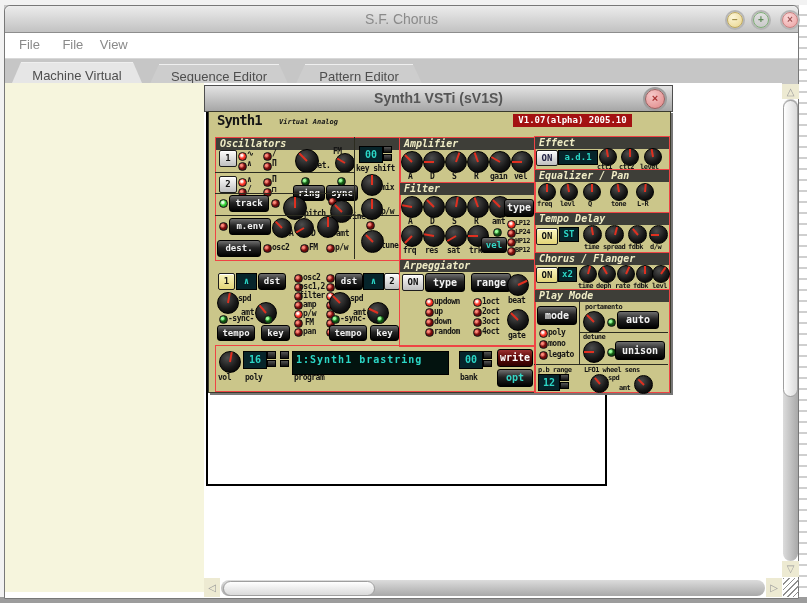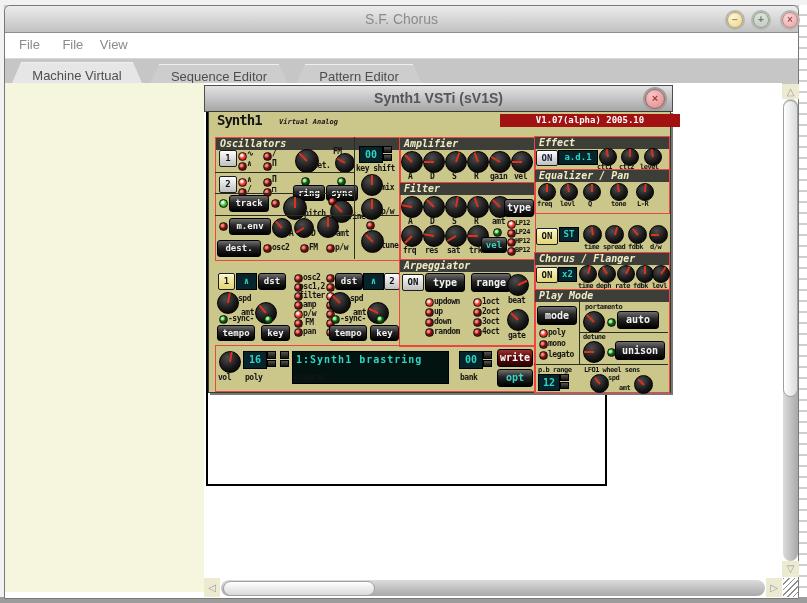--- a/index.html
+++ b/index.html
@@ -134,21 +134,21 @@
   <div class="abs" id="synthwin">
     <div class="abs" id="ptitle">
       <div class="t">Synth1 VSTi (sV1S)</div>
       <div class="abs" id="pclose">×</div>
     </div>
   </div>
 
   <div class="abs" id="skin">
     <div class="brand" style="left:8px;top:0">Synth1</div>
     <div class="tagline" style="left:70px;top:6px">Virtual Analog</div>
-    <div class="ver" style="left:291px;top:2px;width:180px;height:13px">V1.07(alpha) 2005.10</div>
+    <div class="ver" style="left:304px;top:2px;width:119px;height:13px">V1.07(alpha) 2005.10</div>
 
     <div class="sec" style="left:6px;top:25px;width:184px;height:122px">
       <div class="hdr">Oscillators</div>
     </div>
     <div class="cap" style="left:10px;top:38px;width:16px;height:15px;line-height:15px">1</div>
     <div class="led on" style="left:29px;top:40px"></div>
     <div class="glyph" style="left:38px;top:37px">∿</div>
     <div class="led" style="left:29px;top:50px"></div>
     <div class="glyph" style="left:38px;top:47px">∧</div>
     <div class="led" style="left:54px;top:40px"></div>
@@ -436,20 +436,23 @@
       </div>
     <div class="k" style="left:427px;top:71px;width:16px;height:16px;--a:185deg">
         <i></i>
       </div>
     <div class="lbl tiny" style="left:328px;top:88px">freq</div>
     <div class="lbl tiny" style="left:351px;top:88px">levl</div>
     <div class="lbl tiny" style="left:379px;top:88px">Q</div>
     <div class="lbl tiny" style="left:402px;top:88px">tone</div>
     <div class="lbl tiny" style="left:428px;top:88px">L-R</div>
 
+    <div class="sec" style="left:325px;top:100px;width:134px;height:40px">
+      <div class="hdr">Tempo Delay</div>
+    </div>
     <div class="cap yel" style="left:327px;top:116px;width:20px;height:15px;line-height:15px">ON</div>
     <div class="disp" style="left:350px;top:115px;width:18px;height:13px;line-height:13px;font-size:9px">ST</div>
     <div class="k" style="left:374px;top:113px;width:17px;height:17px;--a:170deg">
         <i></i>
       </div>
     <div class="k" style="left:396px;top:113px;width:17px;height:17px;--a:195deg">
         <i></i>
       </div>
     <div class="k" style="left:419px;top:113px;width:17px;height:17px;--a:140deg">
         <i></i>
@@ -537,21 +540,21 @@
     <div class="disp" style="left:34px;top:239px;width:22px;height:16px;line-height:16px">16</div>
     <div class="spin" style="left:58px;top:239px;height:16px">
         <b></b>
         <b></b>
       </div>
     <div class="lbl" style="left:36px;top:261px">poly</div>
     <div class="spin" style="left:71px;top:239px;height:16px">
         <b></b>
         <b></b>
       </div>
-    <div class="disp prog" style="left:83px;top:239px;width:157px;height:33px;line-height:15px">1:Synth1 brastring</div>
+    <div class="disp prog" style="left:83px;top:239px;width:157px;height:24px;line-height:15px">1:Synth1 brastring</div>
     <div class="lbl" style="left:85px;top:261px">program</div>
     <div class="disp" style="left:250px;top:239px;width:22px;height:16px;line-height:16px">00</div>
     <div class="spin" style="left:274px;top:239px;height:16px">
         <b></b>
         <b></b>
       </div>
     <div class="lbl" style="left:251px;top:261px">bank</div>
     <div class="btn red" style="left:288px;top:237px;width:34px;height:16px;line-height:16px;font-size:10px">write</div>
     <div class="btn teal" style="left:288px;top:257px;width:34px;height:16px;line-height:16px;font-size:10px">opt</div>
   </div>

